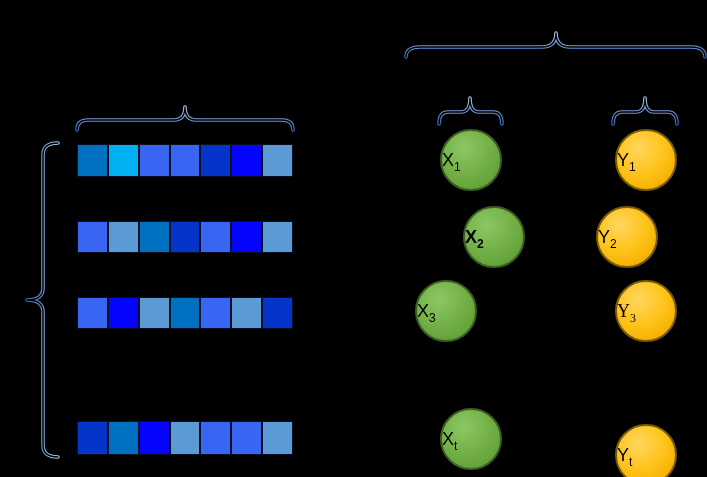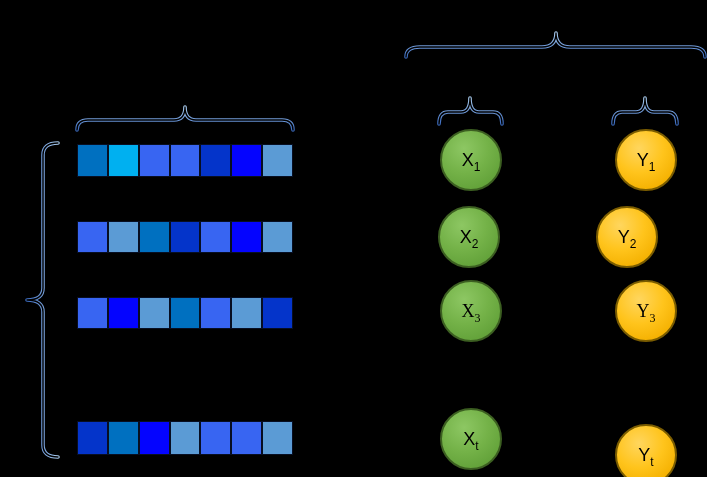--- a/index.html
+++ b/index.html
@@ -9,21 +9,21 @@
   }
   .braces-layer{position:absolute;left:0;top:0;width:707px;height:477px;}
   .brace-outer{fill:none;stroke-width:3.6;stroke-linecap:round;stroke-linejoin:round;}
   .brace-core{fill:none;stroke:#000000;stroke-width:1.4;stroke-linecap:round;stroke-linejoin:round;}
   .square-row{
     position:absolute;left:78px;width:214px;display:flex;gap:2px;
   }
   .square{flex:1 1 auto;height:100%;box-shadow:0 0 0 1px rgba(8,16,40,.85);}
   .node{
     position:absolute;width:62px;height:62px;border-radius:50%;
-    display:flex;align-items:center;justify-content:center;
+    display:flex;align-items:center;
     color:#000;font-size:18px;line-height:1;box-sizing:border-box;
   }
   .node-x{
     background:radial-gradient(circle at 38% 30%, #8DC763 0%, #74B248 45%, #63A23A 78%, #569132 100%);
     border:2px solid #3C5F21;
   }
   .node-y{
     background:radial-gradient(circle at 38% 30%, #FFD65E 0%, #FFC41C 45%, #F4B000 80%, #E4A400 100%);
     border:2px solid #7A5C00;
   }
@@ -107,24 +107,24 @@
         <div class="square" style="background: rgb(91, 155, 213);"></div>
         <div class="square" style="background: rgb(56, 101, 242);"></div>
         <div class="square" style="background: rgb(56, 101, 242);"></div>
         <div class="square" style="background: rgb(91, 155, 213);"></div>
       </div>
     </div>
   <div id="x-col">
       <div class="node node-x" style="left: 440px; top: 129px;">
         <span>X<sub>1</sub></span>
       </div>
-      <div class="node node-x" style="left: 438px; top: 206px;">
+      <div class="node node-x" style="left: 463px; top: 206px; font-weight: bold;">
         <span>X<sub>2</sub></span>
       </div>
-      <div class="node node-x" style="left: 440px; top: 280px; font-family: Liberation Serif, serif;">
+      <div class="node node-x" style="left: 415px; top: 280px;">
         <span>X<sub>3</sub></span>
       </div>
       <div class="node node-x" style="left: 440px; top: 408px;">
         <span>X<sub>t</sub></span>
       </div>
     </div>
   <div id="y-col">
       <div class="node node-y" style="left: 615px; top: 129px;">
         <span>Y<sub>1</sub></span>
       </div>

